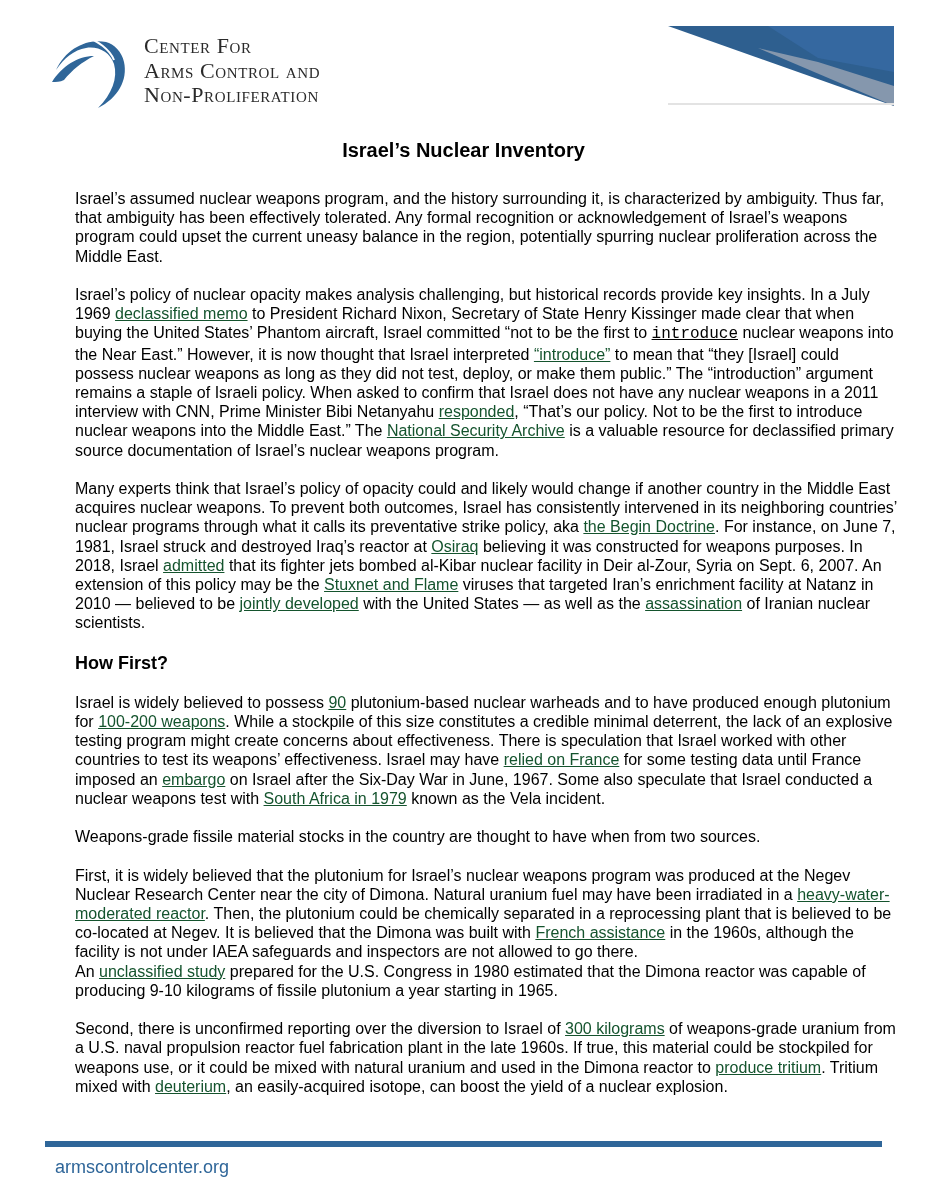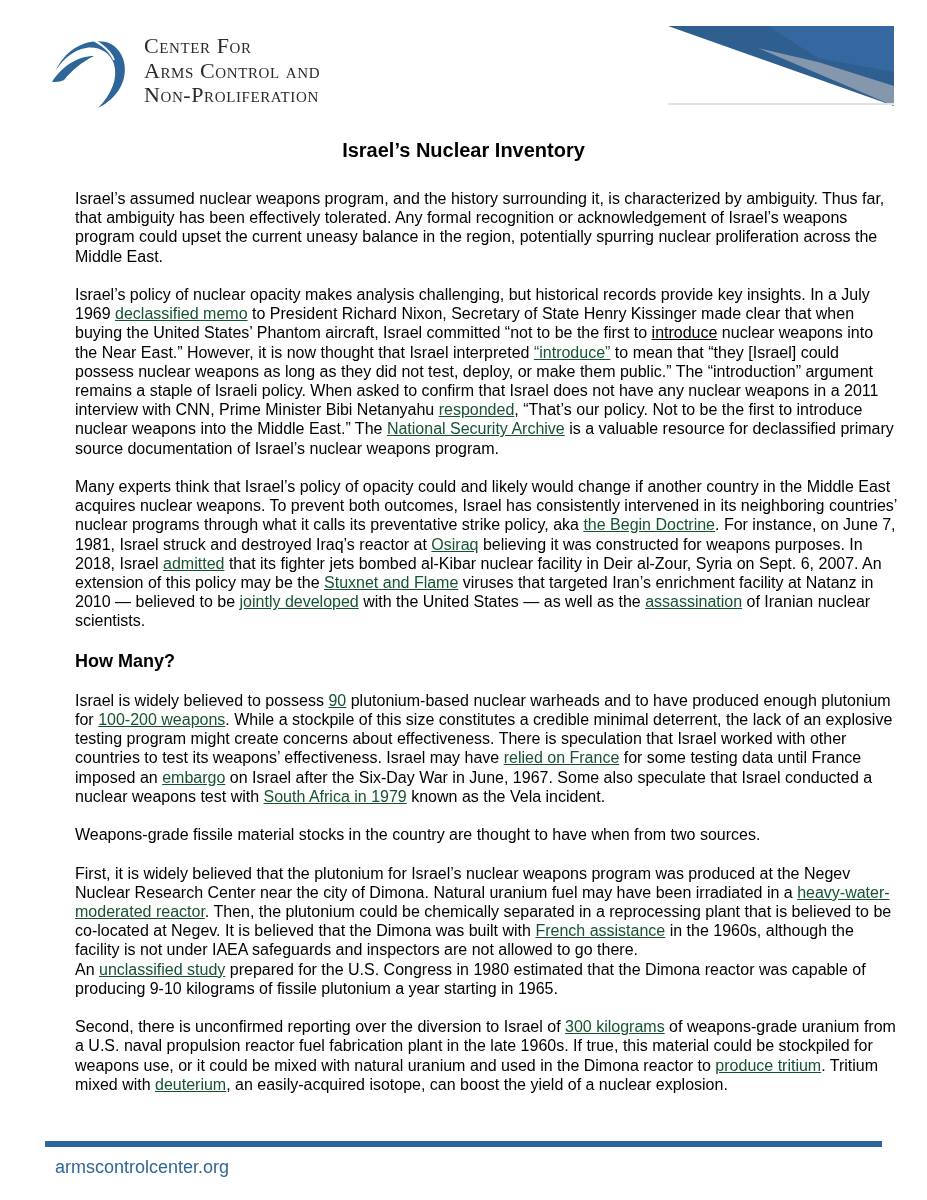--- a/index.html
+++ b/index.html
@@ -12,21 +12,21 @@
                font-variant: small-caps; }
   .logo-text div { white-space: nowrap; }
   .corner-graphic { position: absolute; left: 668px; top: 26px; width: 226px; height: 80px; }
   .title { position: absolute; left: 0; width: 927px; top: 139px; text-align: center;
            font-weight: bold; font-size: 20px; }
   .content { position: absolute; left: 55px; top: 189px; width: 822px;
              font-size: 16px; line-height: 19.2px; margin-left: 20px; }
   .content p { margin: 0 0 19.2px 0; }
   .content h2 { font-size: 18px; font-weight: bold; margin: 6px 0 19px 0; line-height: 22px; }
   a.lnk { color: #14532d; text-decoration: underline; }
-  .ul { text-decoration: underline; }
+  .ul { text-decoration: underline; font-family: Liberation Mono, monospace; }
   .footer-bar { position: absolute; left: 45px; top: 1141px; width: 837px; height: 6px; background: #2f6699; }
   .footer-text { position: absolute; left: 55px; top: 1157px; font-size: 18px; color: #2f6699; }
 </style>
 </head>
 <body>
 
 <div class="logo">
   <svg class="logo-mark" viewBox="0 0 80 80">
     <path d="M4 40 C 14 18, 36 8, 54 12 C 62 14, 70 22, 72 32 C 76 50, 66 68, 46 78 C 60 64, 66 48, 62 34 C 58 22, 46 16, 34 18 C 22 20, 12 28, 4 40 Z" fill="#2f6699"></path>
     <path d="M0 52 C 10 36, 26 26, 42 26 C 30 32, 20 40, 12 50 C 8 52, 4 52, 0 52 Z" fill="#2f6699"></path>
@@ -48,21 +48,21 @@
 
 <div class="title">Israel’s Nuclear Inventory</div>
 
 <div class="content">
   <p>Israel’s assumed nuclear weapons program, and the history surrounding it, is characterized by ambiguity. Thus far, that ambiguity has been effectively tolerated. Any formal recognition or acknowledgement of Israel’s weapons program could upset the current uneasy balance in the region, potentially spurring nuclear proliferation across the Middle East.</p>
 
   <p><span>Israel’s policy of nuclear opacity makes analysis challenging, but historical records provide key insights. In a July 1969 </span><a class="lnk">declassified memo</a><span> to President Richard Nixon, Secretary of State Henry Kissinger made clear that when buying the United States’ Phantom aircraft, Israel committed “not to be the first to </span><span class="ul">introduce</span><span> nuclear weapons into the Near East.” However, it is now thought that Israel interpreted </span><a class="lnk">“introduce”</a><span> to mean that “they [Israel] could possess nuclear weapons as long as they did not test, deploy, or make them public.” The “introduction” argument remains a staple of Israeli policy. When asked to confirm that Israel does not have any nuclear weapons in a 2011 interview with CNN, Prime Minister Bibi Netanyahu </span><a class="lnk">responded</a><span>, “That’s our policy. Not to be the first to introduce nuclear weapons into the Middle East.” The </span><a class="lnk">National Security Archive</a><span> is a valuable resource for declassified primary source documentation of Israel’s nuclear weapons program.</span></p>
 
   <p><span>Many experts think that Israel’s policy of opacity could and likely would change if another country in the Middle East acquires nuclear weapons. To prevent both outcomes, Israel has consistently intervened in its neighboring countries’ nuclear programs through what it calls its preventative strike policy, aka </span><a class="lnk">the Begin Doctrine</a><span>. For instance, on June 7, 1981, Israel struck and destroyed Iraq’s reactor at </span><a class="lnk">Osiraq</a><span> believing it was constructed for weapons purposes. In 2018, Israel </span><a class="lnk">admitted</a><span> that its fighter jets bombed al-Kibar nuclear facility in Deir al-Zour, Syria on Sept. 6, 2007. An extension of this policy may be the </span><a class="lnk">Stuxnet and Flame</a><span> viruses that targeted Iran’s enrichment facility at Natanz in 2010 — believed to be </span><a class="lnk">jointly developed</a><span> with the United States — as well as the </span><a class="lnk">assassination</a><span> of Iranian nuclear scientists.</span></p>
 
-  <h2>How Many?</h2>
+  <h2>How First?</h2>
 
   <p><span>Israel is widely believed to possess </span><a class="lnk">90</a><span> plutonium-based nuclear warheads and to have produced enough plutonium for </span><a class="lnk">100-200 weapons</a><span>. While a stockpile of this size constitutes a credible minimal deterrent, the lack of an explosive testing program might create concerns about effectiveness. There is speculation that Israel worked with other countries to test its weapons’ effectiveness. Israel may have </span><a class="lnk">relied on France</a><span> for some testing data until France imposed an </span><a class="lnk">embargo</a><span> on Israel after the Six-Day War in June, 1967. Some also speculate that Israel conducted a nuclear weapons test with </span><a class="lnk">South Africa in 1979</a><span> known as the Vela incident.</span></p>
 
   <p>Weapons-grade fissile material stocks in the country are thought to have when from two sources.</p>
 
   <p><span>First, it is widely believed that the plutonium for Israel’s nuclear weapons program was produced at the Negev Nuclear Research Center near the city of Dimona. Natural uranium fuel may have been irradiated in a </span><a class="lnk">heavy-water-moderated reactor</a><span>. Then, the plutonium could be chemically separated in a reprocessing plant that is believed to be co-located at Negev. It is believed that the Dimona was built with </span><a class="lnk">French assistance</a><span> in the 1960s, although the facility is not under IAEA safeguards and inspectors are not allowed to go there.</span><br><span>An </span><a class="lnk">unclassified study</a><span> prepared for the U.S. Congress in 1980 estimated that the Dimona reactor was capable of producing 9-10 kilograms of fissile plutonium a year starting in 1965.</span></p>
 
   <p><span>Second, there is unconfirmed reporting over the diversion to Israel of </span><a class="lnk">300 kilograms</a><span> of weapons-grade uranium from a U.S. naval propulsion reactor fuel fabrication plant in the late 1960s. If true, this material could be stockpiled for weapons use, or it could be mixed with natural uranium and used in the Dimona reactor to </span><a class="lnk">produce tritium</a><span>. Tritium mixed with </span><a class="lnk">deuterium</a><span>, an easily-acquired isotope, can boost the yield of a nuclear explosion.</span></p>
 </div>
 

